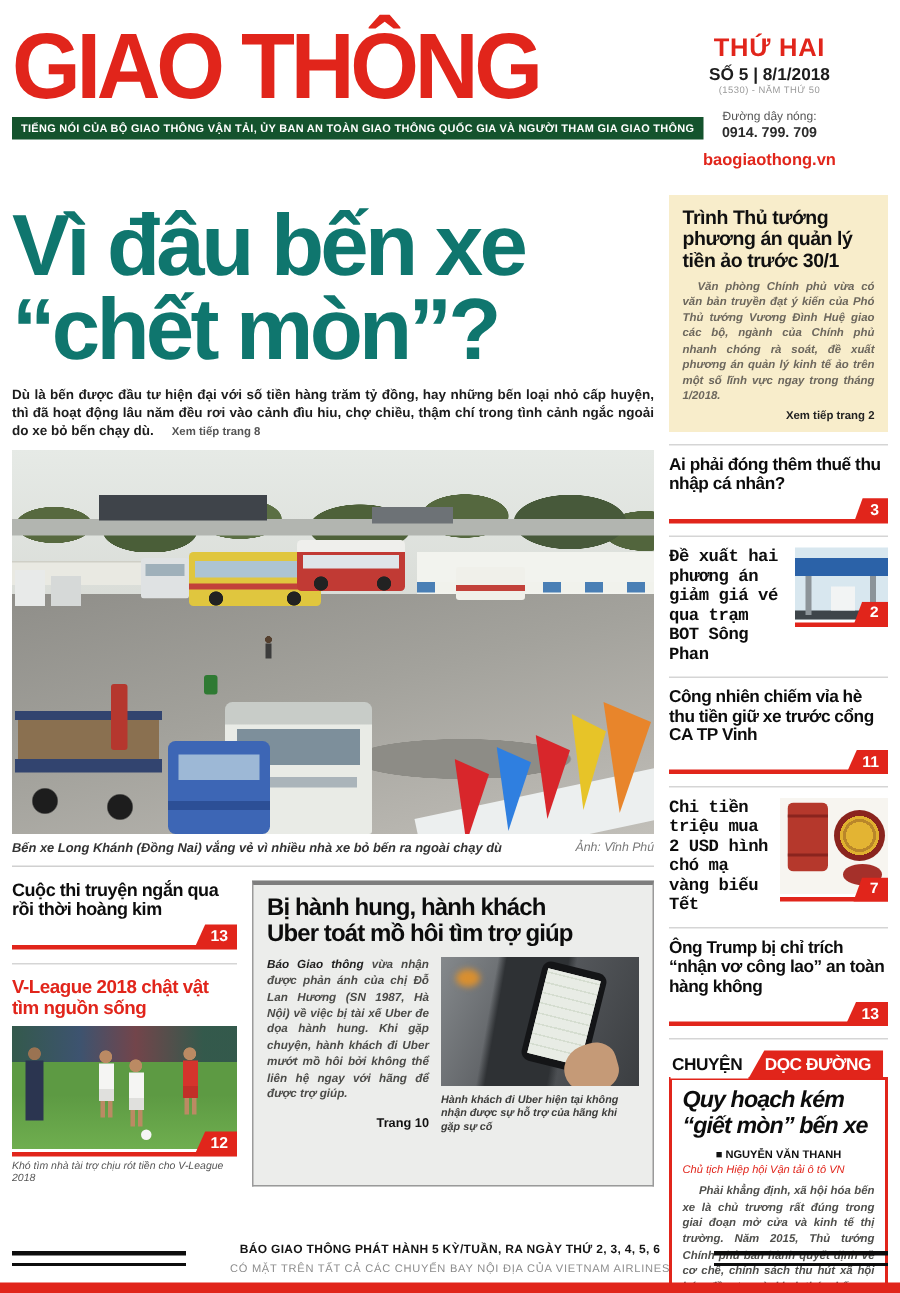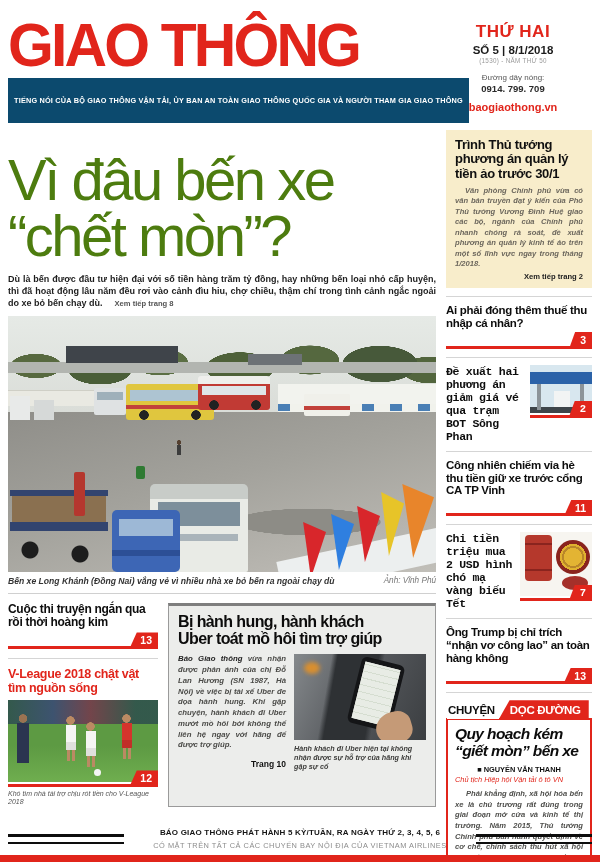--- a/index.html
+++ b/index.html
@@ -3,38 +3,38 @@
 <meta charset="utf-8">
 <style>
   html,body{margin:0;padding:0;width:600px;height:862px;background:#fff;overflow:hidden;
     font-family:"Liberation Sans", sans-serif;color:#111;position:relative;}
   .page{padding:0 8px;position:relative;height:862px;box-sizing:border-box;}
 
   
   .masthead{position:relative;padding-top:16px;height:112px;}
   .logo{color:#e1251b;font-weight:900;font-size:62px;line-height:0.92;letter-spacing:-3px;
     transform:scaleX(.95);transform-origin:left;white-space:nowrap;}
-  .tagline{display:inline-block;background:#0c4a6e;color:#fff;font-size:7.3px;font-weight:bold;
-    padding:18px 6px;letter-spacing:.2px;margin-top:5px;white-space:nowrap;}
+  .tagline{display:inline-block;background:#14532d;color:#fff;font-size:7.3px;font-weight:bold;
+    padding:3px 6px;letter-spacing:.2px;margin-top:5px;white-space:nowrap;}
   .mast-info{position:absolute;top:22px;right:6px;width:146px;text-align:center;}
   .mast-day{color:#e1251b;font-weight:900;font-size:17px;letter-spacing:.5px;}
   .mast-issue{font-weight:bold;font-size:11.5px;color:#1c1c1c;margin-top:2px;}
   .mast-issue-sub{font-size:6.3px;color:#9a9a9a;margin-top:1px;letter-spacing:.3px;}
   .mast-hotline-label{font-size:8px;color:#555;margin-top:9px;}
   .mast-hotline{font-size:9.5px;font-weight:bold;color:#2b2b2b;margin-top:1px;}
   .mast-site{color:#e1251b;font-weight:bold;font-size:11px;margin-top:7px;}
 
   
   .main{display:flex;gap:10px;margin-top:2px;}
   .col-left{width:428px;flex:none;}
   .col-right{flex:1;min-width:0;}
 
   
-  .headline{font-size:58px;font-weight:400;line-height:.97;letter-spacing:-2.5px;color:#4d7c0f;
-    margin:22px 0 8px;}
+  .headline{font-size:58px;font-weight:700;line-height:.97;letter-spacing:-2.5px;color:#0f766e;
+    margin:6px 0 8px;}
   .standfirst{font-size:9px;font-weight:bold;line-height:1.35;color:#1d1d1d;margin:0 0 7px;text-align:justify;}
   .continue{font-size:7.6px;font-weight:bold;color:#555;margin-left:12px;white-space:nowrap;}
   .caption-row{display:flex;justify-content:space-between;align-items:flex-start;margin-top:4px;}
   .cap{font-size:8.6px;font-style:italic;font-weight:bold;color:#333;}
   .credit{font-size:8.2px;font-style:italic;color:#777;white-space:nowrap;margin-left:10px;}
 
   
   .photo-main{position:relative;width:428px;height:256px;overflow:hidden;background:#dfe3df;}
   .pm-sky{position:absolute;inset:0;background:linear-gradient(#e6eae6,#d9dcd7 40%,#cbcec9 55%);}
   .pm-trees{position:absolute;left:0;right:0;top:16px;height:52px;background:

